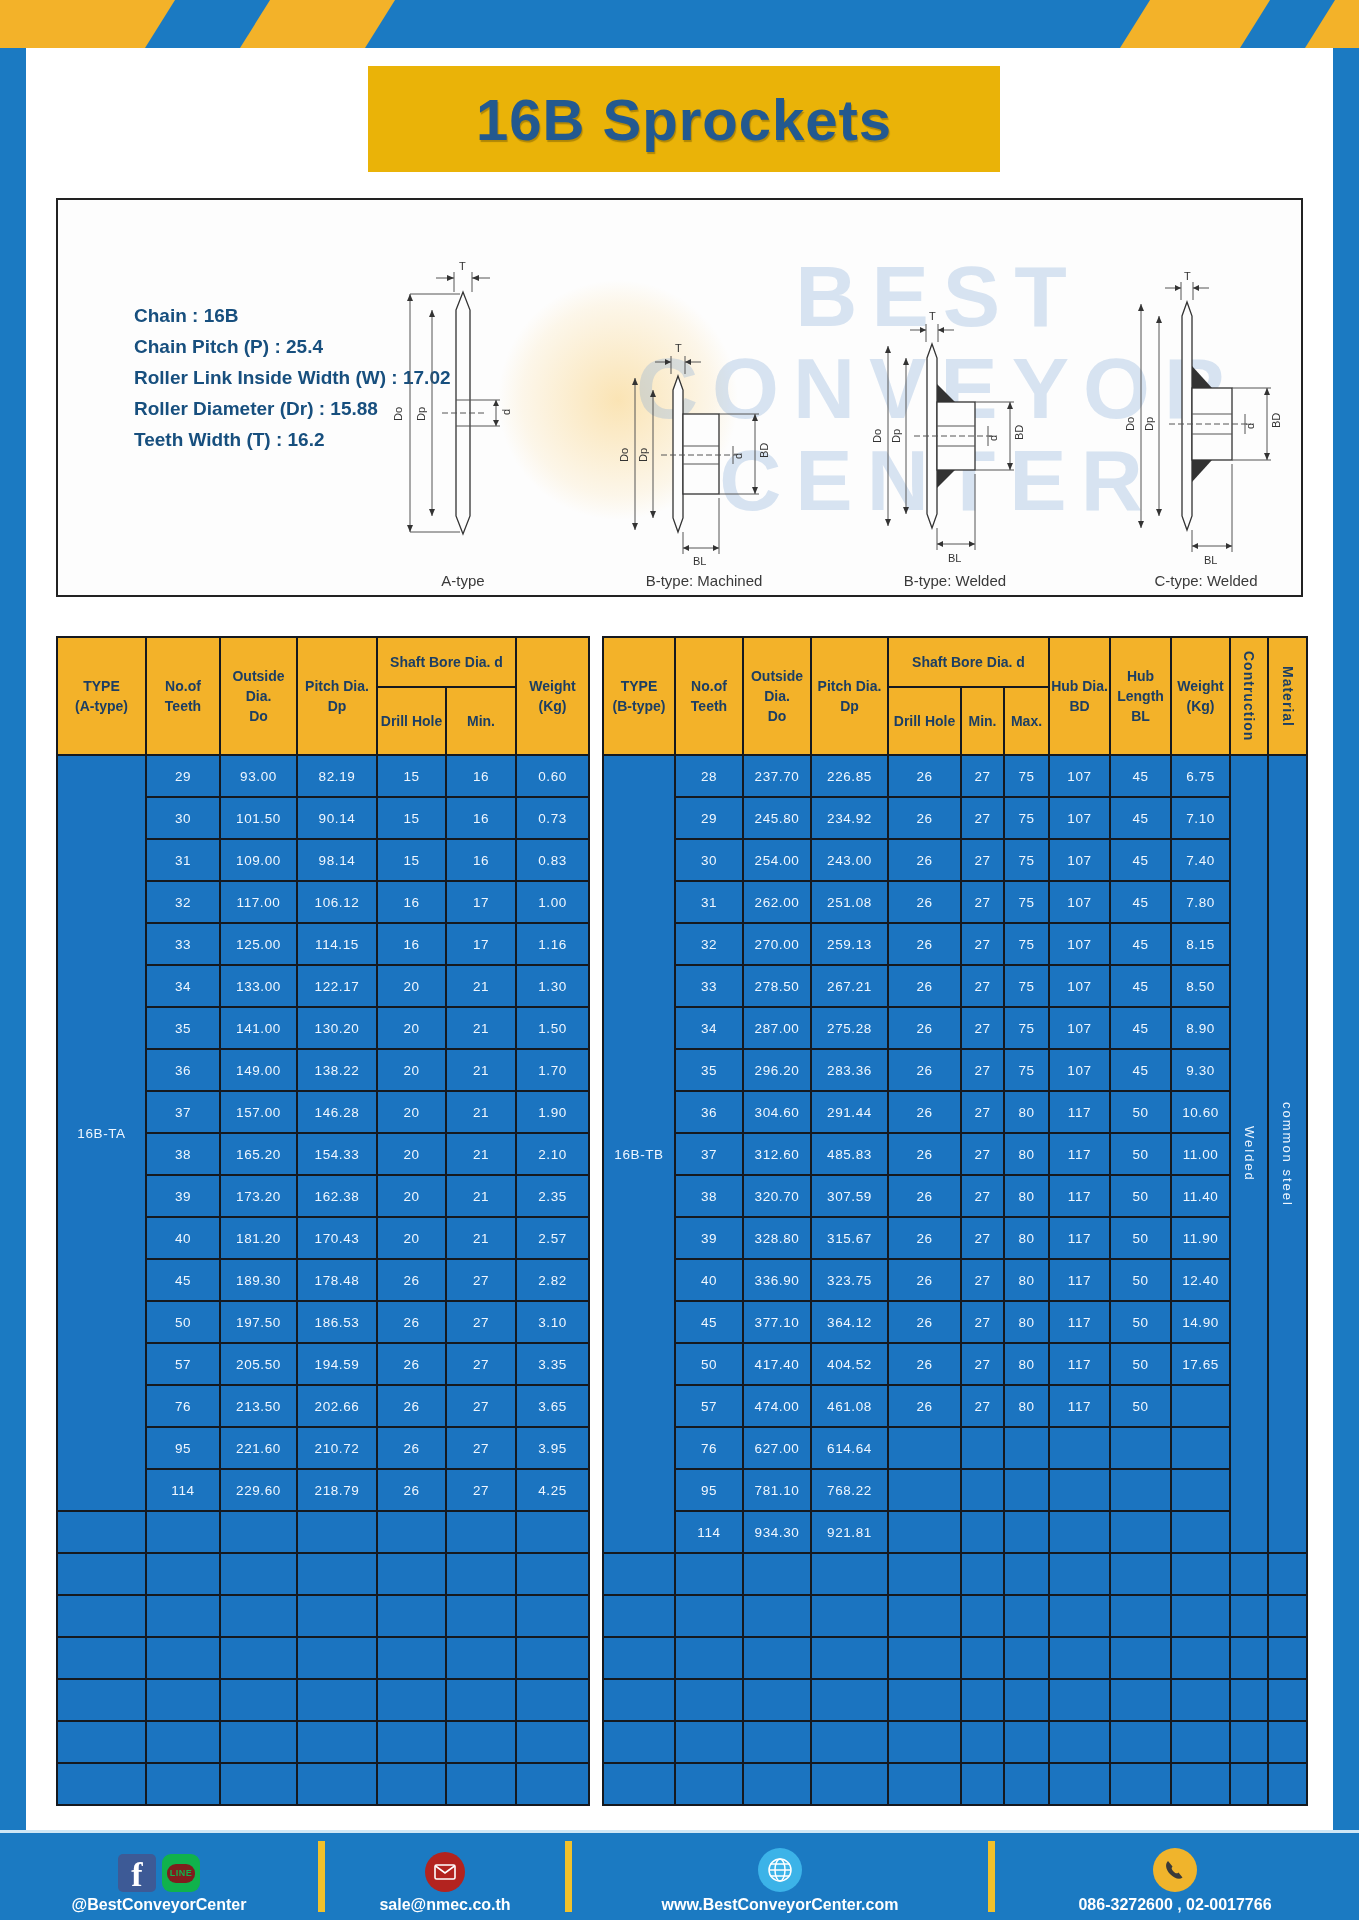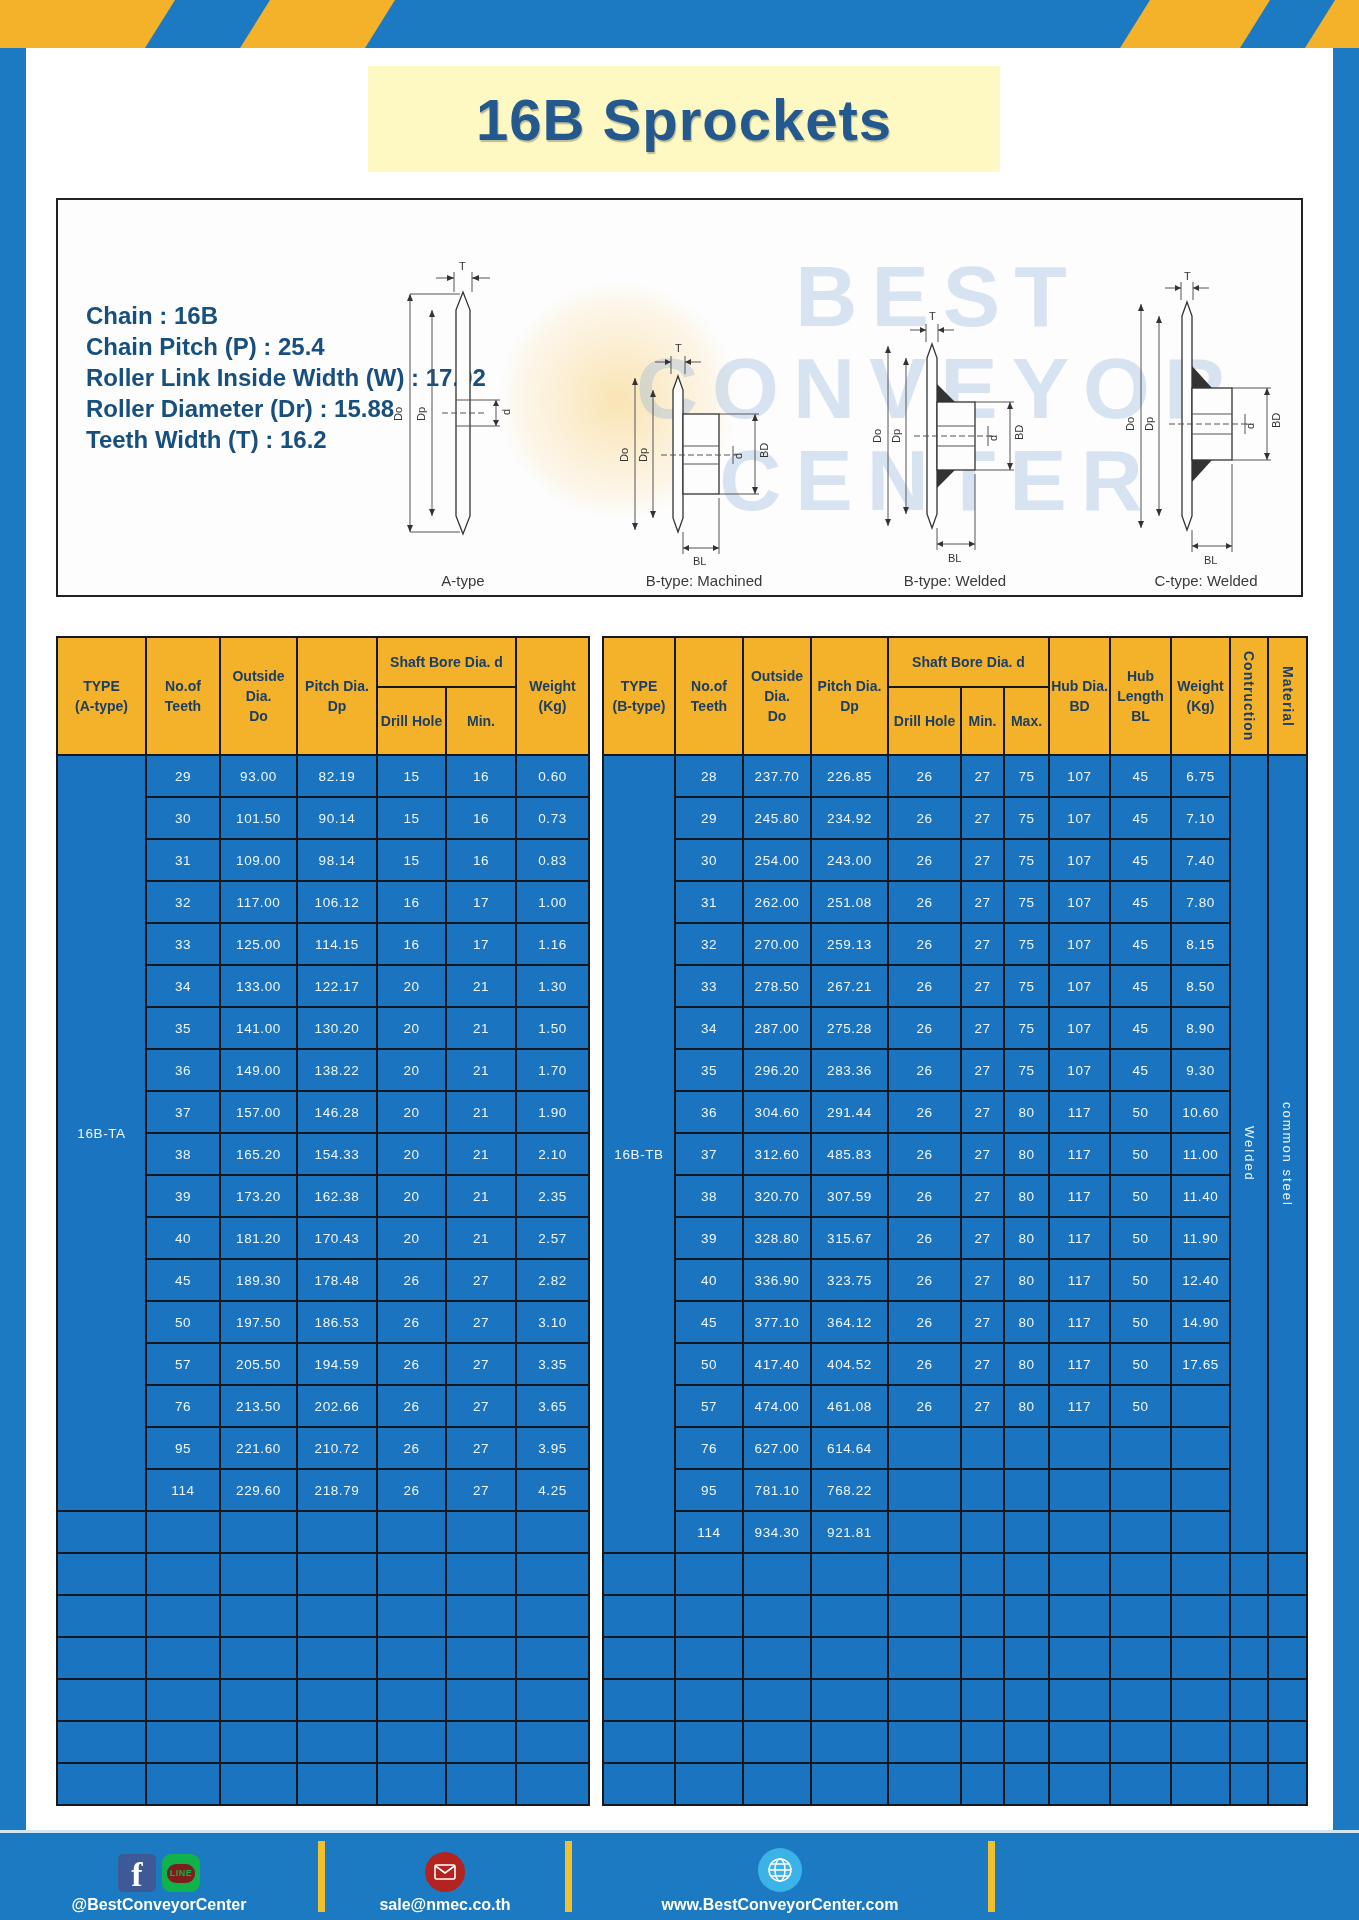--- a/index.html
+++ b/index.html
@@ -10,33 +10,33 @@
   #banner { position:absolute; left:0; top:0; width:1359px; height:48px; background:#1b7ac2; overflow:hidden; }
   .stripe { position:absolute; top:-6px; height:60px; background:#f3b229; transform:skewX(-32deg); }
   .stripe.s1 { left:-70px;  width:230px; }
   .stripe.s2 { left:255px;  width:125px; }
   .stripe.s3 { left:1135px; width:120px; }
   .stripe.s4 { left:1320px; width:220px; }
   #edge-left  { position:absolute; left:0;  top:48px; bottom:0; width:26px; background:#1b7ac2; }
   #edge-right { position:absolute; right:0; top:48px; bottom:0; width:26px; background:#1b7ac2; }
 
   
-  #title-box { position:absolute; left:368px; top:66px; width:632px; height:106px; background:#fef9c3;
+  #title-box { position:absolute; left:368px; top:66px; width:632px; height:106px; background:#eab308;
                display:flex; align-items:center; justify-content:center; }
   #title-box span { font-size:58px; font-weight:800; color:#23598f; letter-spacing:1px; text-shadow:1px 2px 1px rgba(0,0,0,0.25); }
 
   
   #panel { position:absolute; left:56px; top:198px; width:1247px; height:399px; background:#fdfdfd;
            border:2px solid #222; overflow:hidden; }
   #wm-blob { position:absolute; left:400px; top:40px; width:320px; height:320px;
              background:radial-gradient(closest-side, rgba(247,197,92,0.45), rgba(247,197,92,0.12) 60%, transparent 75%); }
   #wm-text { position:absolute; left:560px; top:50px; width:640px; text-align:center; line-height:92px;
              font-size:86px; font-weight:800; letter-spacing:14px; color:rgba(130,170,215,0.30); }
   #specs { position:absolute; left:28px; top:100px; }
-  .spec-line { font-size:24px; font-weight:700; color:#174f7e; line-height:31px; white-space:nowrap; }
+  .spec-line { font-size:19px; font-weight:700; color:#174f7e; line-height:31px; white-space:nowrap;margin-left:48px; }
 
   #figs { position:absolute; left:330px; top:10px; right:10px; bottom:6px;
           display:flex; justify-content:space-between; align-items:flex-end; }
   .figure { text-align:center; }
   .figure svg { display:block; margin:0 auto; }
   .caption { font-size:15px; color:#3a3a3a; margin-top:4px; }
   .dim { font-size:11px; fill:#333; font-family:"Liberation Sans",sans-serif; }
   .ln  { stroke:#555; stroke-width:1; fill:none; }
   .shape { stroke:#333; stroke-width:1.3; fill:#fdfdfd; }
   .fillq { fill:#333; stroke:none; }
@@ -903,13 +903,23 @@
             <ellipse cx="15" cy="15" rx="5" ry="11"></ellipse>
           <line x1="4" y1="15" x2="26" y2="15"></line>
             <line x1="5.5" y1="9" x2="24.5" y2="9"></line>
             <line x1="5.5" y1="21" x2="24.5" y2="21"></line>
         </svg>
       </div>
     </div>
     <div class="f-label">www.BestConveyorCenter.com</div>
   </div>
   <div class="f-div"></div>
+  <div class="f-sec" style="flex-basis:360px;">
+    <div class="icons">
+      <div class="circle-icon phone-icon">
+        <svg width="26" height="26" viewBox="0 0 26 26">
+            <path d="M6 4 C3 7 3.5 12 8 17 C12.5 21.5 17.5 23 20.5 20.5 L16.5 15.5 C15 17 13.5 16.5 11.5 14.5 C9.5 12.5 9 11 10.5 9.5 Z" fill="#3a3a3a"></path>
+          </svg>
+      </div>
+    </div>
+    <div class="f-label">086-3272600 , 02-0017766</div>
+  </div>
 </div>
 
 </body></html>

